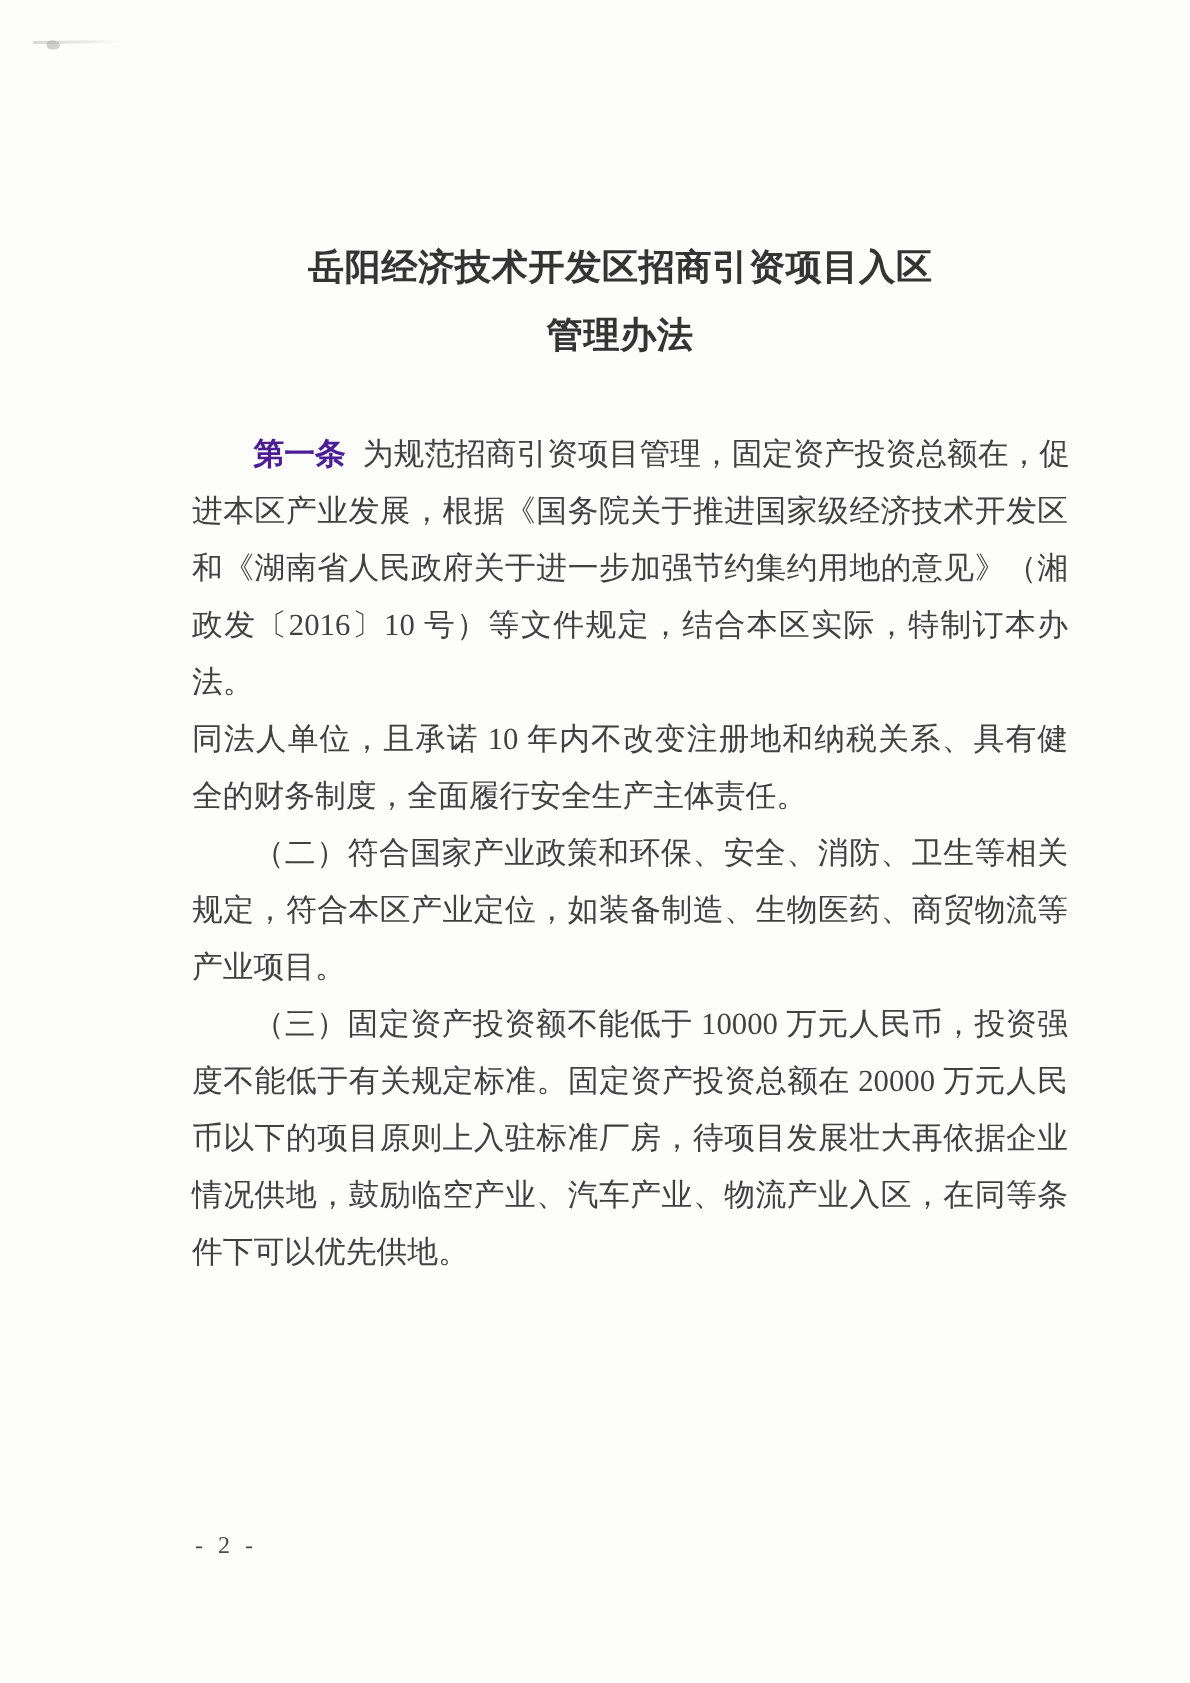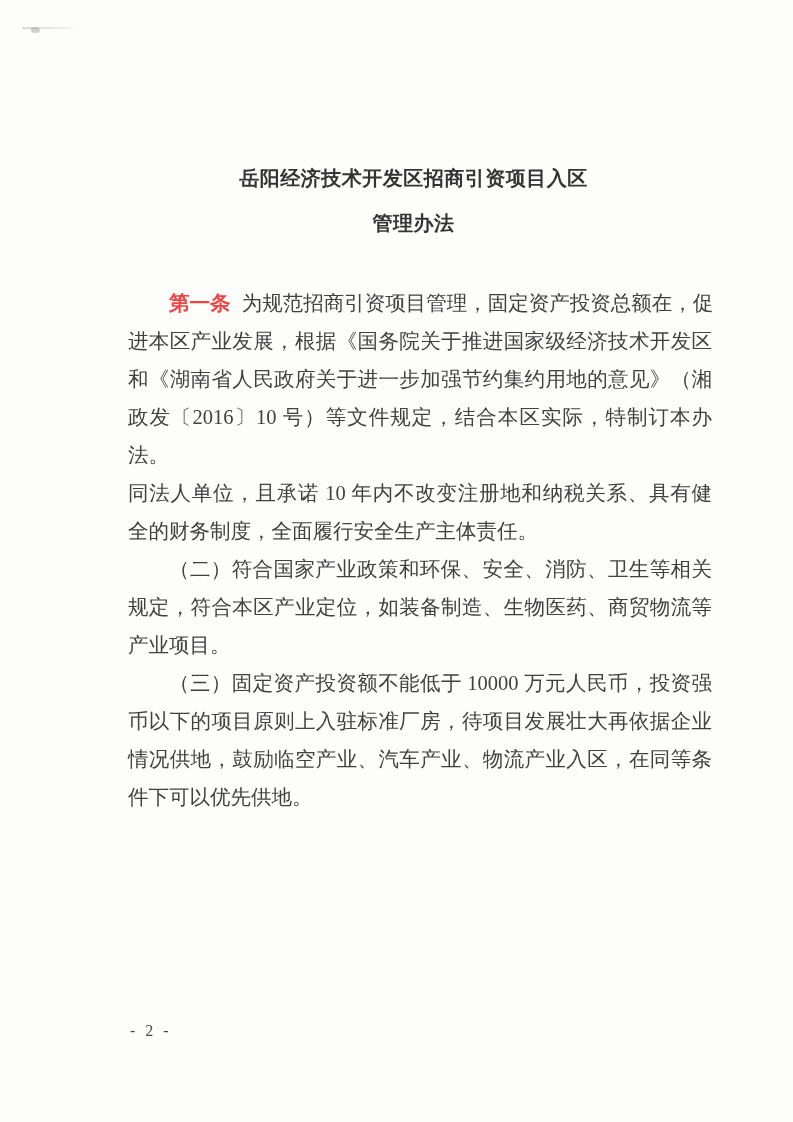--- a/index.html
+++ b/index.html
@@ -39,21 +39,21 @@
   .doc-title {
     position: absolute;
     top: 156px;
     left: 0;
     width: 100%;
     box-sizing: border-box;
     padding-left: 34px;
     text-align: center;
     font-family: "Liberation Sans", sans-serif;
     font-weight: 700;
-    font-size: 20px;
+    font-size: 24px;
     line-height: 45px;
     letter-spacing: 0.5px;
     color: #343434;
   }
   .body-text {
     position: absolute;
     left: 128px;
     top: 284px;
     width: 584px;
     font-size: 20.5px;
@@ -68,21 +68,21 @@
   .line.fill {
     text-align-last: justify;
   }
   .line.indent {
     text-indent: 2em;
   }
   .line.bold,
   .lead {
     font-family: Liberation Serif, serif;
     font-weight: 700;
-    color: #ef4444;
+    color: #4c1d95;
   }
   .lead {
     margin-right: 0.55em;
   }
   .line.bold .lead {
     margin-right: 1.05em;
   }
   .page-number {
     position: absolute;
     left: 130px;
@@ -109,19 +109,20 @@
       <div class="line fill"><span>进本区产业发展，根据《国务院关于推进国家级经济技术开发区</span></div>
       <div class="line fill"><span>和《湖南省人民政府关于进一步加强节约集约用地的意见》（湘</span></div>
       <div class="line fill"><span>政发〔2016〕10 号）等文件规定，结合本区实际，特制订本办</span></div>
       <div class="line"><span>法。</span></div>
       <div class="line fill"><span>同法人单位，且承诺 10 年内不改变注册地和纳税关系、具有健</span></div>
       <div class="line"><span>全的财务制度，全面履行安全生产主体责任。</span></div>
       <div class="line indent fill"><span>（二）符合国家产业政策和环保、安全、消防、卫生等相关</span></div>
       <div class="line fill"><span>规定，符合本区产业定位，如装备制造、生物医药、商贸物流等</span></div>
       <div class="line"><span>产业项目。</span></div>
       <div class="line indent fill"><span>（三）固定资产投资额不能低于 10000 万元人民币，投资强</span></div>
+      <div class="line fill"><span>度不能低于有关规定标准。固定资产投资总额在 20000 万元人民</span></div>
       <div class="line fill"><span>币以下的项目原则上入驻标准厂房，待项目发展壮大再依据企业</span></div>
       <div class="line fill"><span>情况供地，鼓励临空产业、汽车产业、物流产业入区，在同等条</span></div>
       <div class="line"><span>件下可以优先供地。</span></div>
     </div>
 
   <div class="page-number">- 2 -</div>
 </div>
 
 </body></html>

